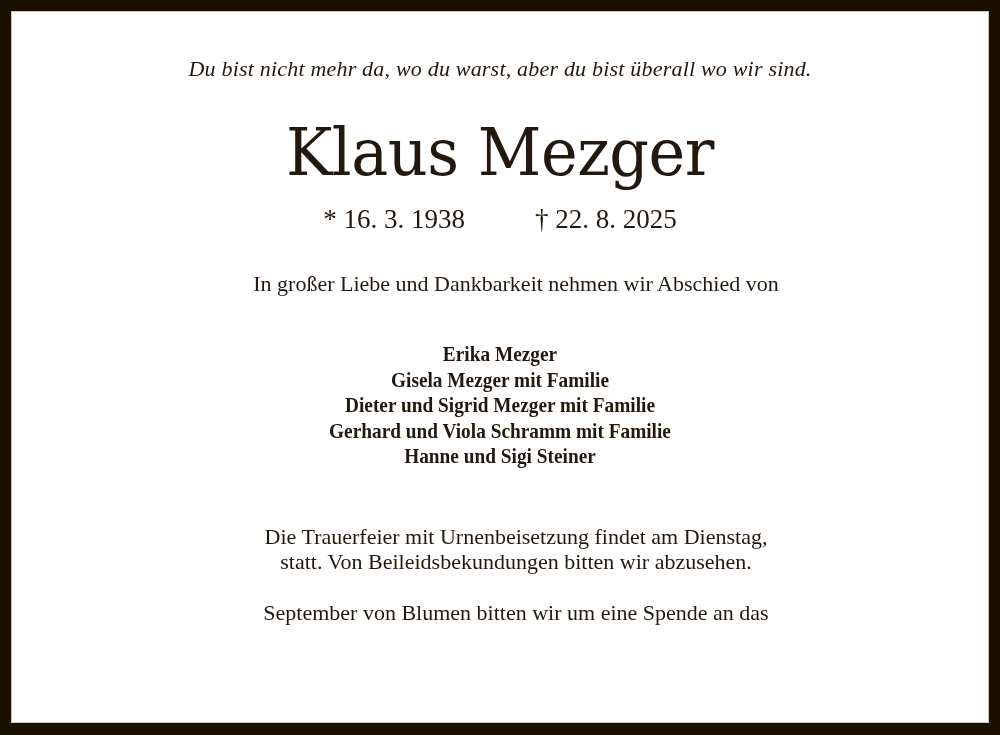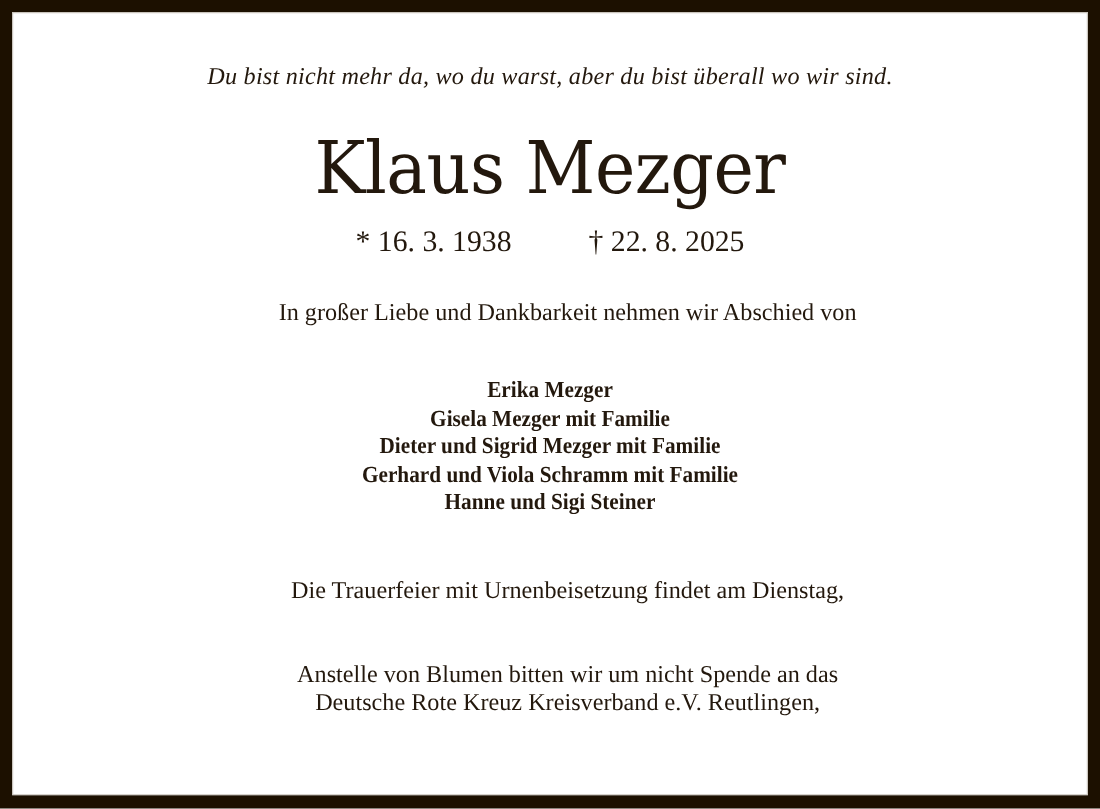--- a/index.html
+++ b/index.html
@@ -84,20 +84,20 @@
   <div class="line mourners">
     <div>Erika Mezger</div>
     <div>Gisela Mezger mit Familie</div>
     <div>Dieter und Sigrid Mezger mit Familie</div>
     <div>Gerhard und Viola Schramm mit Familie</div>
     <div>Hanne und Sigi Steiner</div>
   </div>
 
   <div class="line body-text ceremony">
     <div>Die Trauerfeier mit Urnenbeisetzung findet am Dienstag,</div>
+    <div>statt. Von Beileidsbekundungen bitten wir abzusehen.</div>
   </div>
 
   <div class="line body-text donation">
-    <div>Anstelle von Blumen bitten wir um nicht Spende an das</div>
-    <div>Deutsche Rote Kreuz Kreisverband e.V. Reutlingen,</div>
+    <div>September von Blumen bitten wir um eine Spende an das</div>
   </div>
 
 </div>
 
 </body></html>

